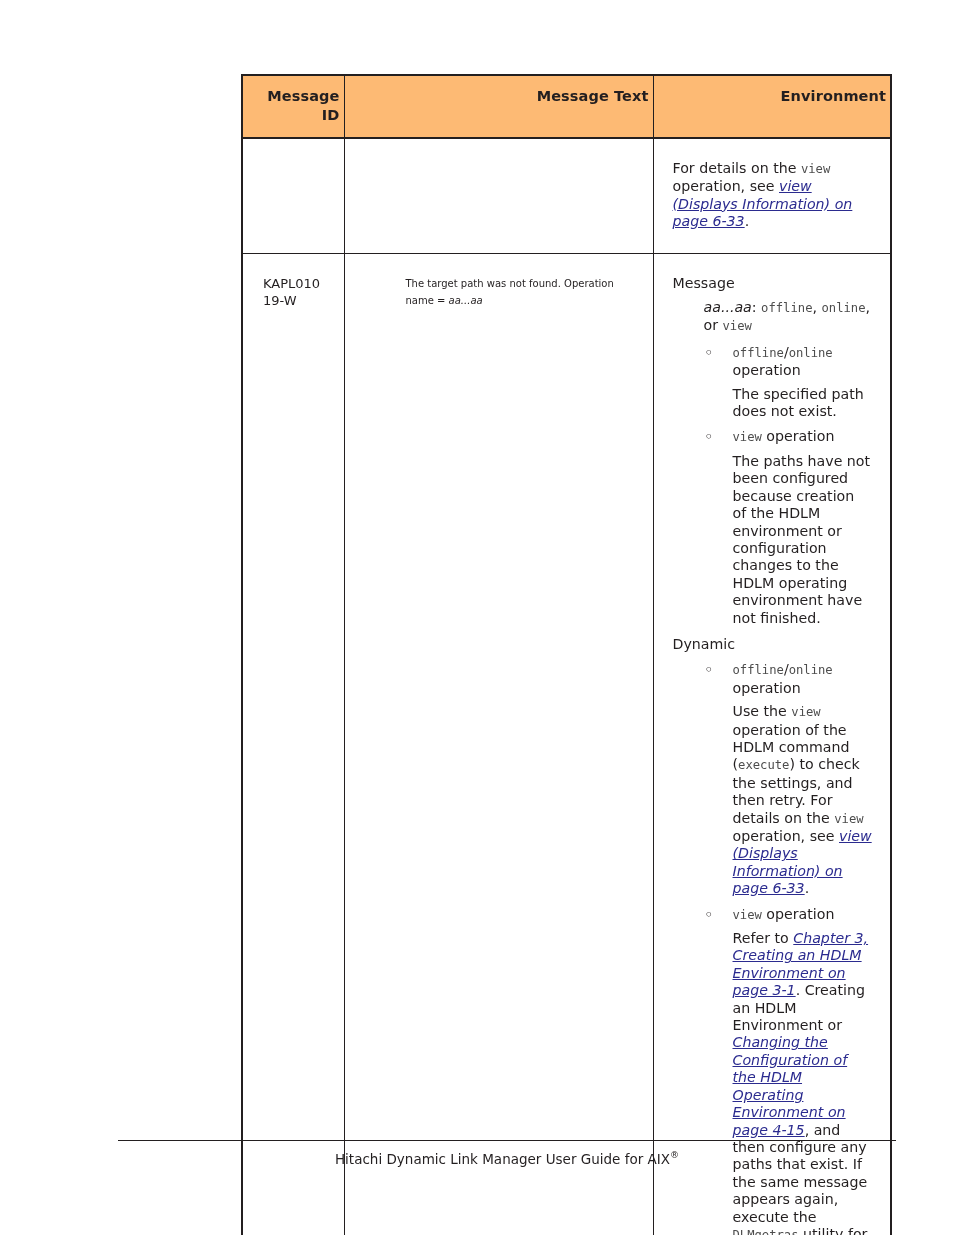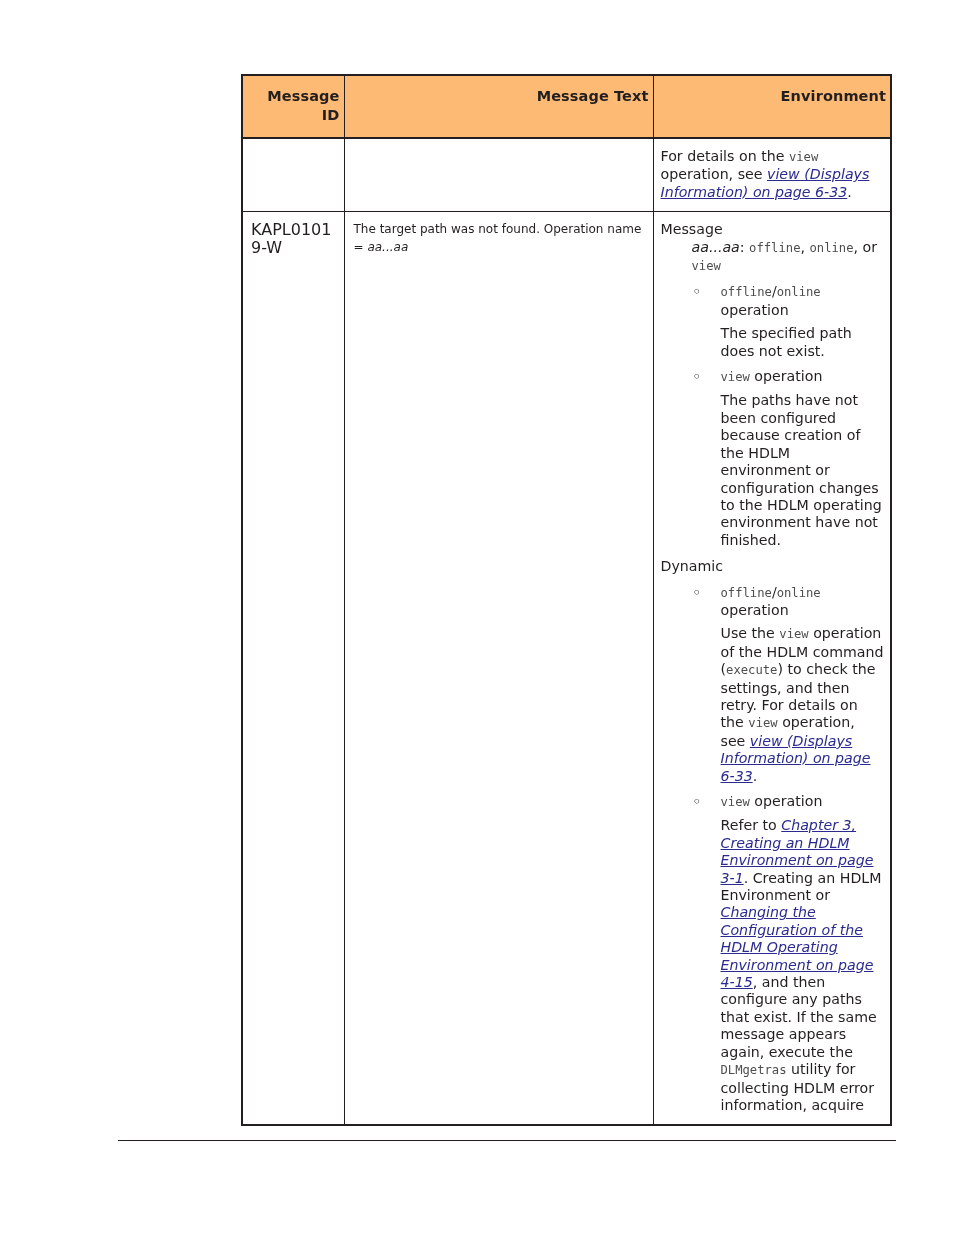--- a/index.html
+++ b/index.html
@@ -34,41 +34,42 @@
     table-layout: fixed;
   }
   .msg-table col.c1 { width: 102px; }
   .msg-table col.c2 { width: 309px; }
   .msg-table col.c3 { width: 238px; }
 
   .msg-table th,
   .msg-table td {
     border: 1px solid #231f20;
     vertical-align: top;
-    padding: 0;
+    padding: 12px;
   }
   .msg-table thead th {
     background: #fdba74;
     border-bottom: 2.5px solid #231f20;
     text-align: right;
     font-weight: bold;
     font-size: 14.5px;
     line-height: 19px;
     padding: 11px 4px 12px 4px;
     letter-spacing: 0.1px;
   }
 
   .cell {
     padding: 9px 8px 10px 9px;
-    font-size: 12px;
+    font-size: 10px;
     line-height: 17.6px;
+    margin-left: 40px;
   }
   .cell-id {
     padding: 9px 4px 10px 8px;
-    font-size: 16px;
+    font-size: 13px;
     line-height: 17.6px;
     word-break: break-word;
   }
   .cell-exp {
     padding: 9px 6px 10px 7px;
     font-size: 14.2px;
     line-height: 17.4px;
   }
 
   .row1 td { height: 64px; }
@@ -81,21 +82,21 @@
   }
   .ital {
     font-style: italic;
   }
   .lnk {
     color: #2b2b8f;
     font-style: italic;
     text-decoration: underline;
   }
   .p { margin: 0 0 0 0; }
-  .p + .p { margin-top: 0; }
+  .p + .p { margin-top: 7px; }
 
   
   .lvl1 { margin-left: 31px; }
   .bullet-item {
     position: relative;
     margin-left: 31px;
     padding-left: 29px;
     margin-top: 8px;
   }
   .bullet-item .bullet {
@@ -234,15 +235,16 @@
 
           </div>
         </td>
       </tr>
 
     </tbody>
   </table>
 
   <div class="footer">
     <hr class="footer-rule">
+    <div class="footer-title"><span>Hitachi Dynamic Link Manager User Guide for AIX</span><sup>®</sup></div>
   </div>
 
 </div>
 
 </body></html>

